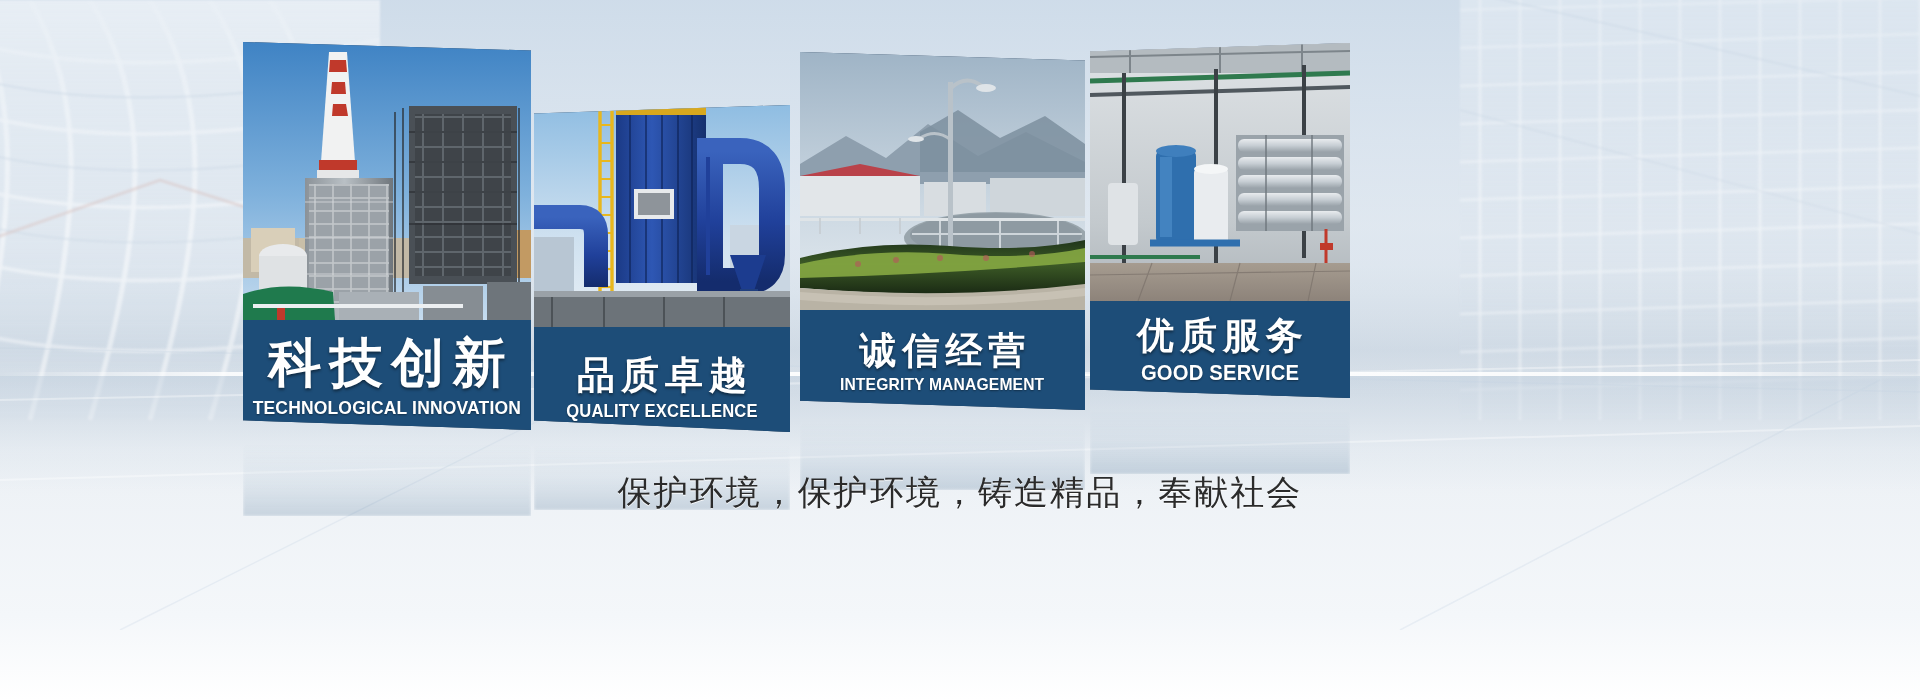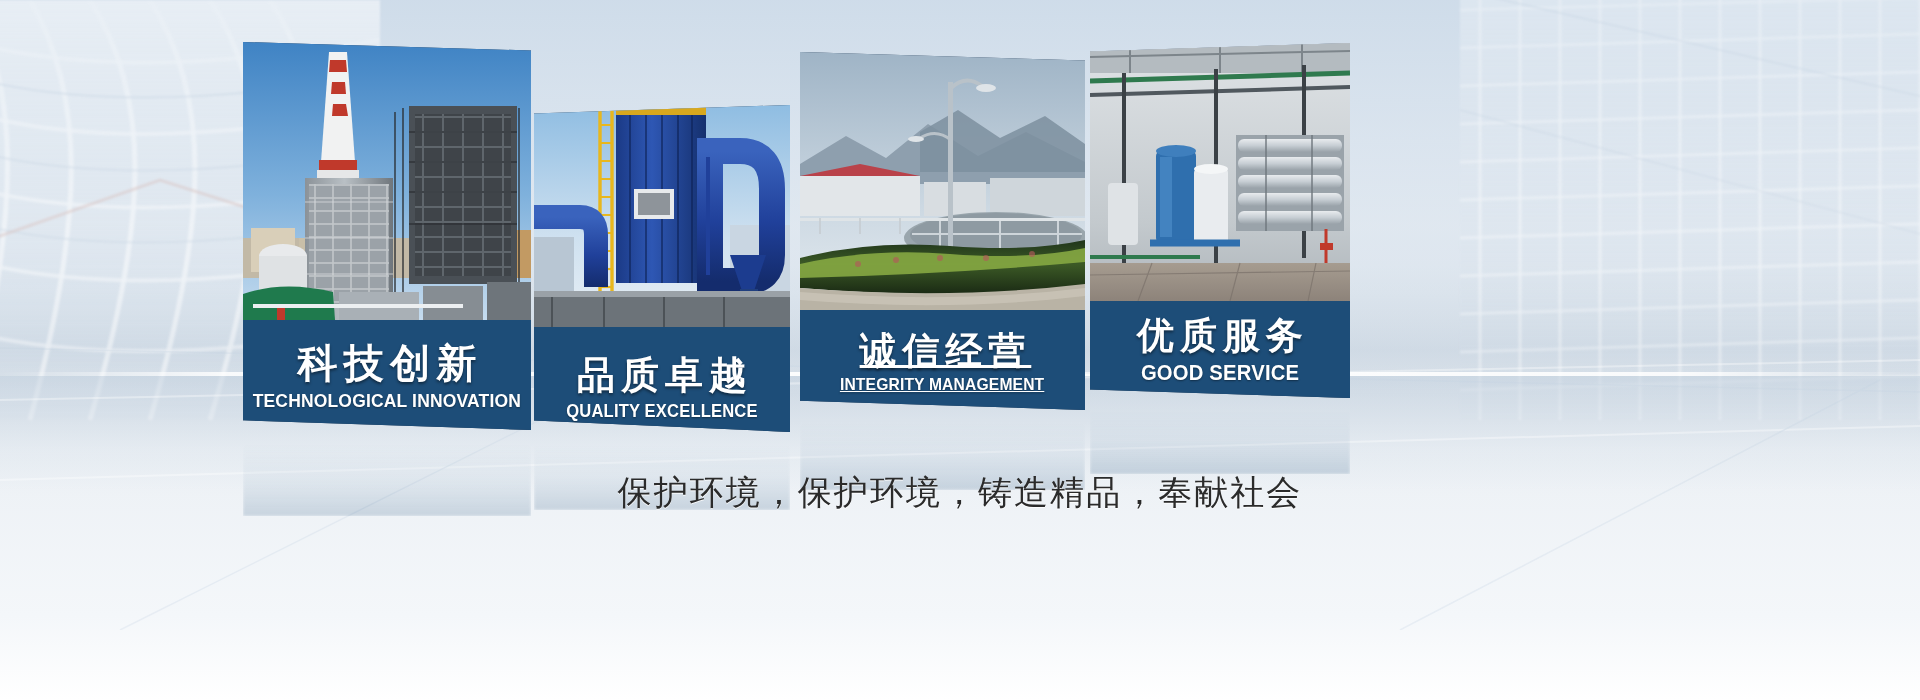--- a/index.html
+++ b/index.html
@@ -338,21 +338,21 @@
             <path d="M0 252 Q 40 238 90 250 L 92 278 L 0 278 Z" fill="#1f7a4d"></path>
             <rect x="96" y="250" width="80" height="28" fill="#a9b0b6"></rect>
             <rect x="180" y="244" width="60" height="34" fill="#868d93"></rect>
             <rect x="244" y="240" width="44" height="38" fill="#6e757b"></rect>
 
             <rect x="10" y="262" width="210" height="4" fill="#eceff1"></rect>
             <rect x="34" y="266" width="8" height="12" fill="#c0392b"></rect>
           </svg>
         </div>
         <div class="caption" style="height:110px; padding-top:4px;">
-          <div class="cap-cn" style="font-size:40px;">科技创新</div>
+          <div class="cap-cn" style="font-size:53px;">科技创新</div>
           <div class="cap-en" style="font-size:19px; margin-top:7px;">TECHNOLOGICAL INNOVATION</div>
         </div>
       </div>
     </div>
 
     <div class="panel" style="left:534px; top:105px; width:256px; height:327px;
          clip-path: polygon(0% 2.6%, 100% 0%, 100% 100%, 0% 96.5%);">
       <div class="panel-inner">
         <div class="photo" style="height:222px;">
           <svg class="photo-svg" viewBox="0 0 256 222" preserveAspectRatio="none">
@@ -488,21 +488,21 @@
                 <circle cx="96" cy="208" r="3"></circle>
               <circle cx="140" cy="206" r="3"></circle>
                 <circle cx="186" cy="206" r="3"></circle>
               <circle cx="232" cy="202" r="3"></circle>
             </g>
 
             <path d="M0 236 Q 150 248 285 232 L285 258 L0 258 Z" fill="#b9b3a5"></path>
             <path d="M0 240 Q 150 252 285 236 L285 244 Q 150 260 0 248 Z" fill="#cdc8bb" opacity=".7"></path>
           </svg>
         </div>
-        <div class="caption" style="height:100px; padding-top:6px;text-decoration:underline;">
+        <div class="caption" style="height:100px; padding-top:6px;">
           <div class="cap-cn" style="font-size:37px;">诚信经营</div>
           <div class="cap-en" style="font-size:17px; margin-top:6px;">INTEGRITY MANAGEMENT</div>
         </div>
       </div>
     </div>
 
     <div class="panel" style="left:1090px; top:43px; width:260px; height:355px;
          clip-path: polygon(0% 2.4%, 100% 0%, 100% 100%, 0% 97.6%);">
       <div class="panel-inner">
         <div class="photo" style="height:258px;">

